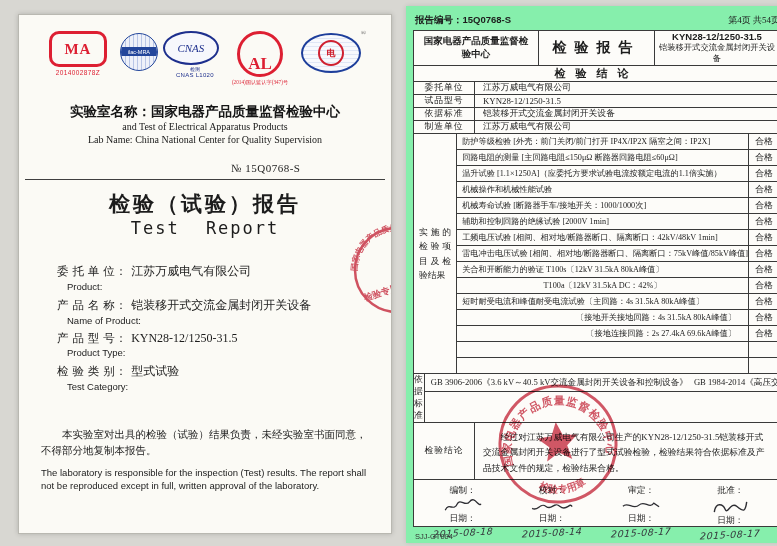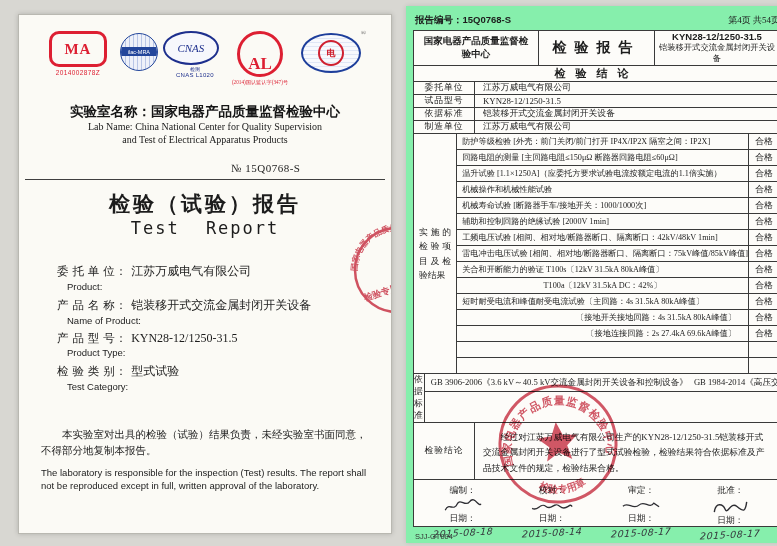--- a/index.html
+++ b/index.html
@@ -138,22 +138,22 @@
       <div class="logo">
         <div class="globe-ellipse">
           <div class="globe-core">电</div>
           <div class="globe-reg">®</div>
         </div>
       </div>
     </div>
 
     <div class="lab-zh">实验室名称：国家电器产品质量监督检验中心</div>
     <div class="lab-en">
+      <div>and Test of Electrical Apparatus Products</div>
       <div>Lab Name:   China National Center for Quality Supervision</div>
-      <div>and Test of Electrical Apparatus Products</div>
     </div>
 
     <div class="report-no">№  15Q0768-S</div>
     <div class="hrule"></div>
 
     <div class="title-zh">检验（试验）报告</div>
     <div class="title-en">Test Report</div>
 
     <div class="fields">
       <div class="field">

